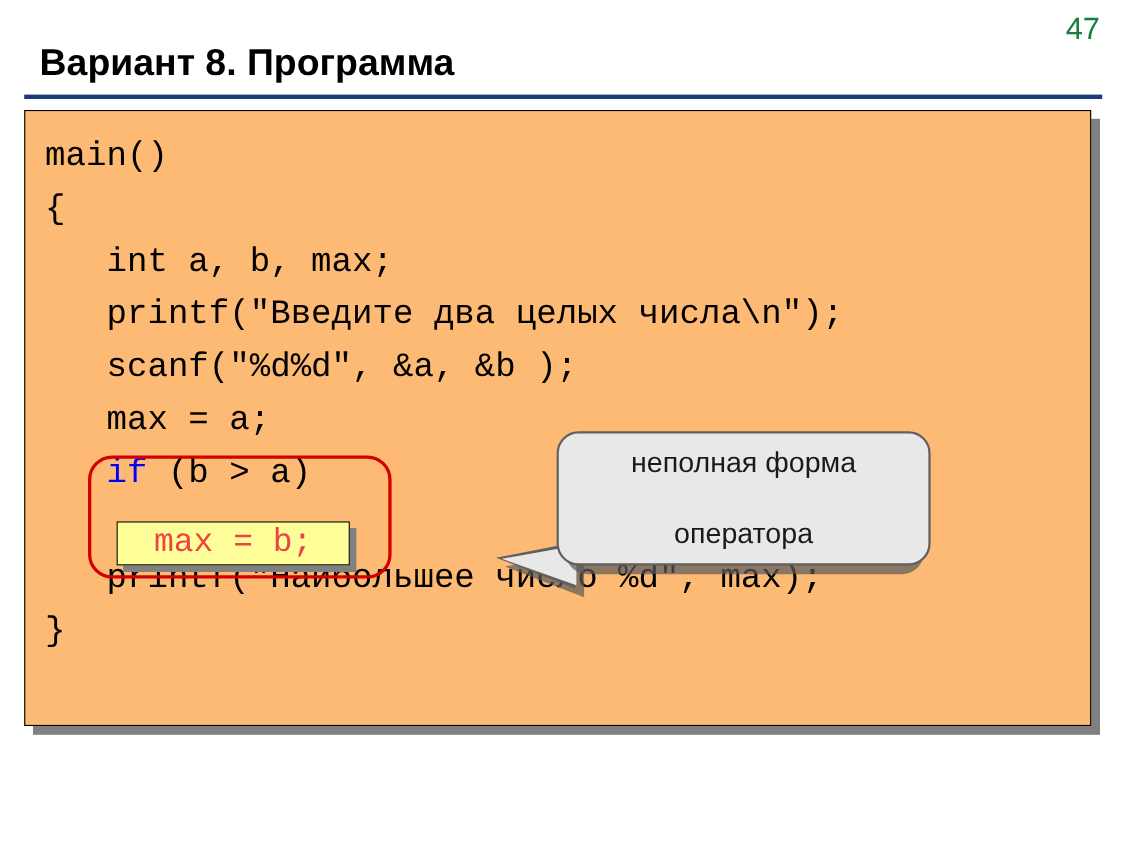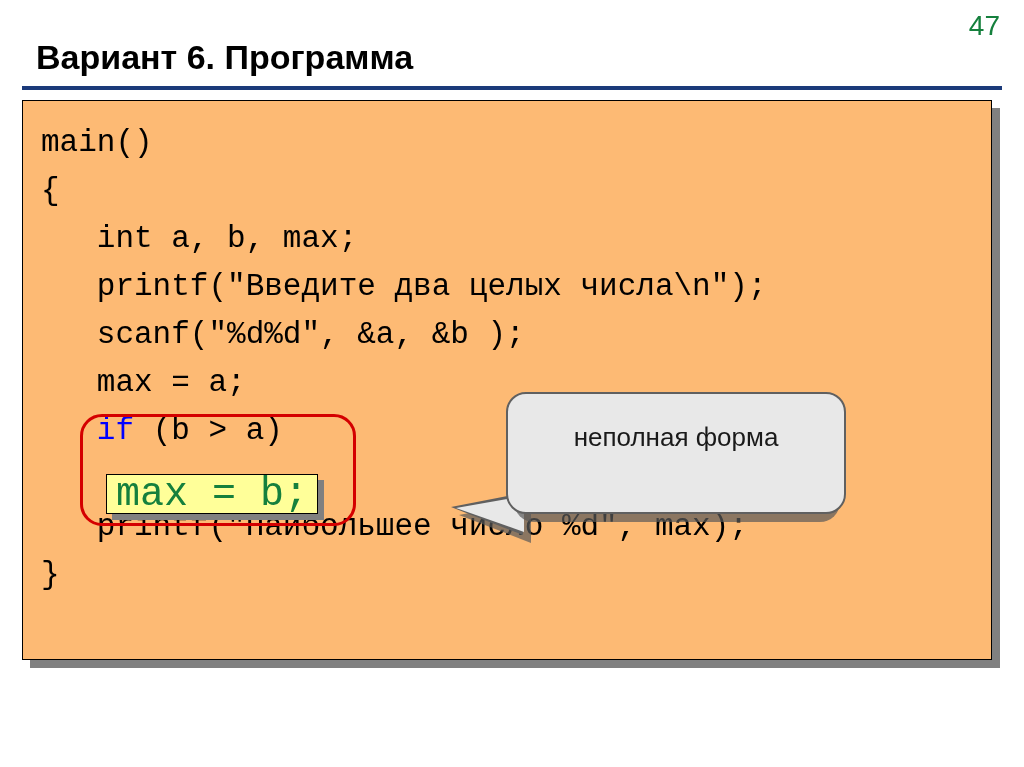--- a/index.html
+++ b/index.html
@@ -89,22 +89,22 @@
     width: 212px;
     height: 40px;
     background: #ffff99;
     border: 1.5px solid #000;
     display: flex;
     align-items: center;
     justify-content: center;
   }
   .mini-text {
     font-family: "Courier New", monospace;
-    font-size: 40px;
-    color: #15803d;
+    font-size: 30px;
+    color: #ef4444;
   }
 
   .callout-shadow {
     position: absolute;
     top: 400px;
     left: 514px;
     width: 326px;
     height: 122px;
     background: rgba(90,90,90,0.7);
     border-radius: 20px;
@@ -152,21 +152,21 @@
     border-style: solid;
     border-width: 12px 68px 24px 0;
     border-color: transparent #e8e8e8 transparent transparent;
     top: 1px; left: 2px;
   }
 </style>
 </head>
 <body>
 
 <div class="page-number">47</div>
-<div class="title">Вариант 6. Программа</div>
+<div class="title">Вариант 8. Программа</div>
 <div class="title-rule"></div>
 
 <div class="code-shadow"></div>
 <div class="code-box">
 <div class="code"><span>main()</span>
 <span>{</span>
 <span>   int a, b, max;</span>
 <span>   printf("Введите два целых числа\n");</span>
 <span>   scanf("%d%d", &amp;a, &amp;b );</span>
 <span>   max = a;</span>
@@ -186,14 +186,15 @@
 <div class="tail">
   <div class="tail-shadow"></div>
   <div class="tail-outer"></div>
   <div class="tail-inner"></div>
 </div>
 <div class="callout-shadow"></div>
 <div class="callout">
   <div>
     <span>неполная форма</span><br>
     <br>
+    <span>оператора</span>
   </div>
 </div>
 
 </body></html>

